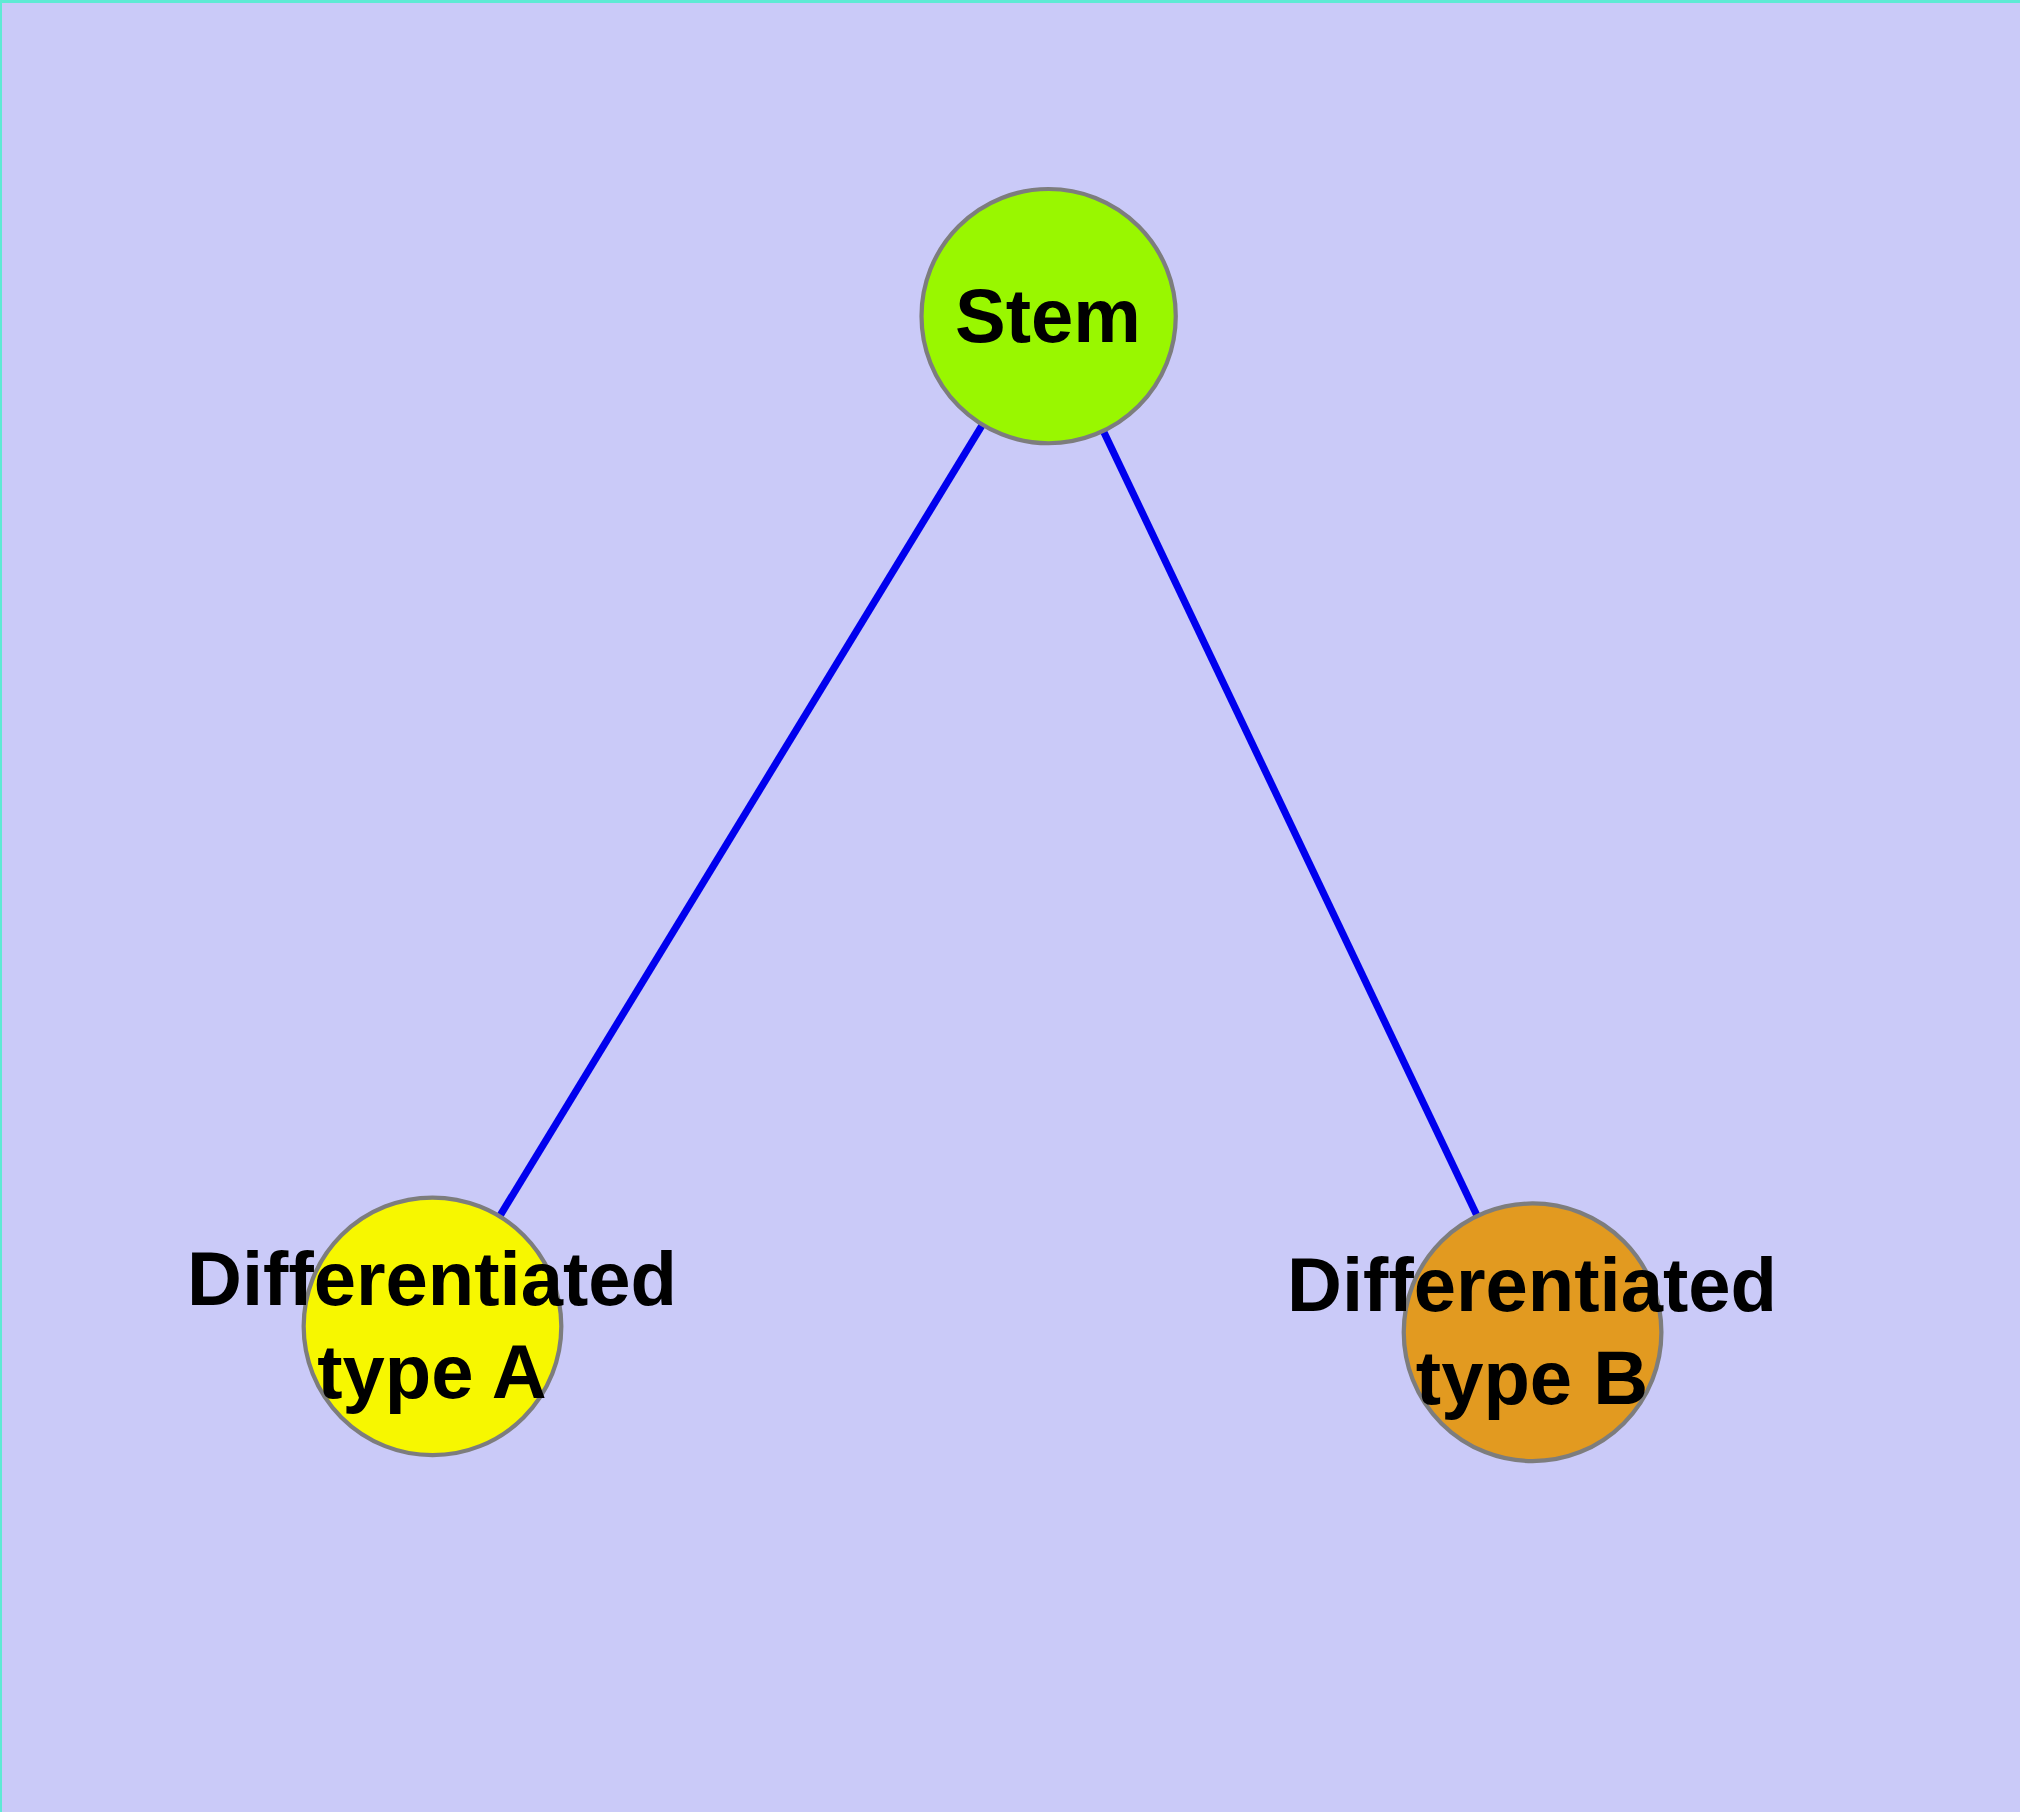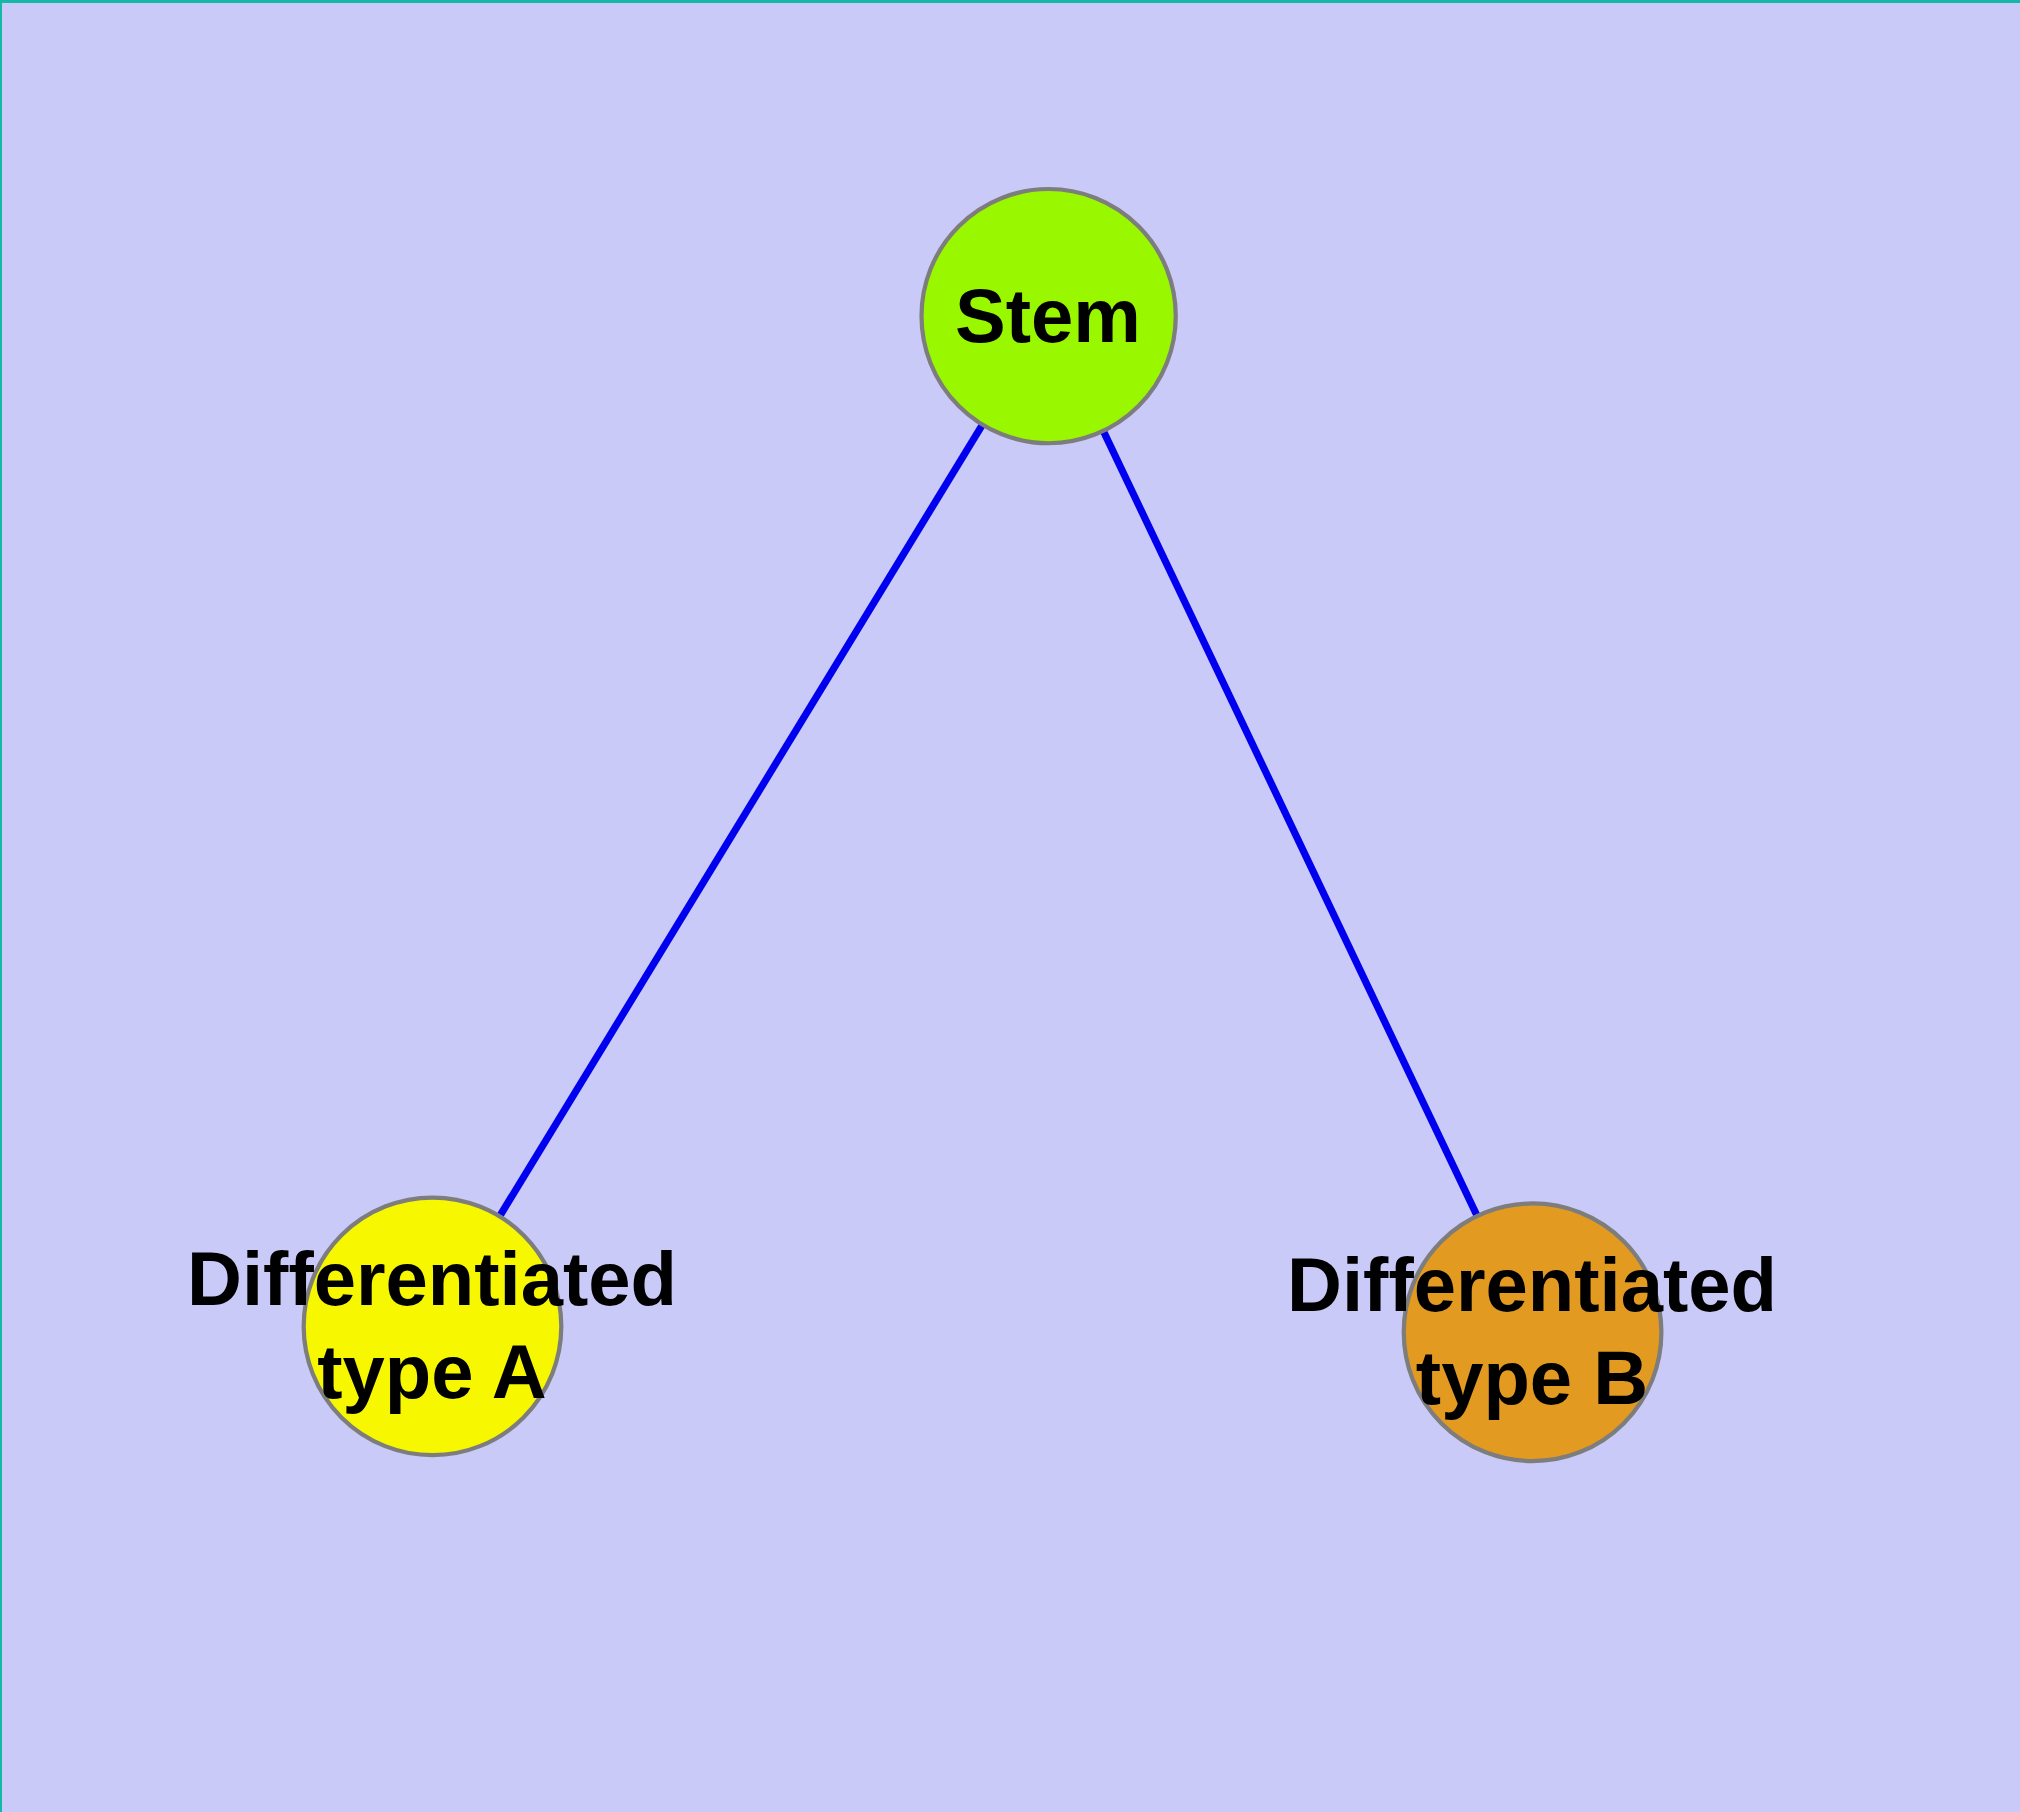--- a/index.html
+++ b/index.html
@@ -4,21 +4,21 @@
 <style>
   html, body {
     margin: 0;
     padding: 0;
     background: #ffffff;
   }
   .canvas {
     position: relative;
     width: 2021px;
     height: 1812px;
-    background: #14b8a6;
+    background: #5eead4;
     overflow: hidden;
     font-family: "Liberation Sans", sans-serif;
   }
   .plot-bg {
     position: absolute;
     left: 1.7px;
     top: 3.4px;
     right: 0;
     bottom: 0;
   }

